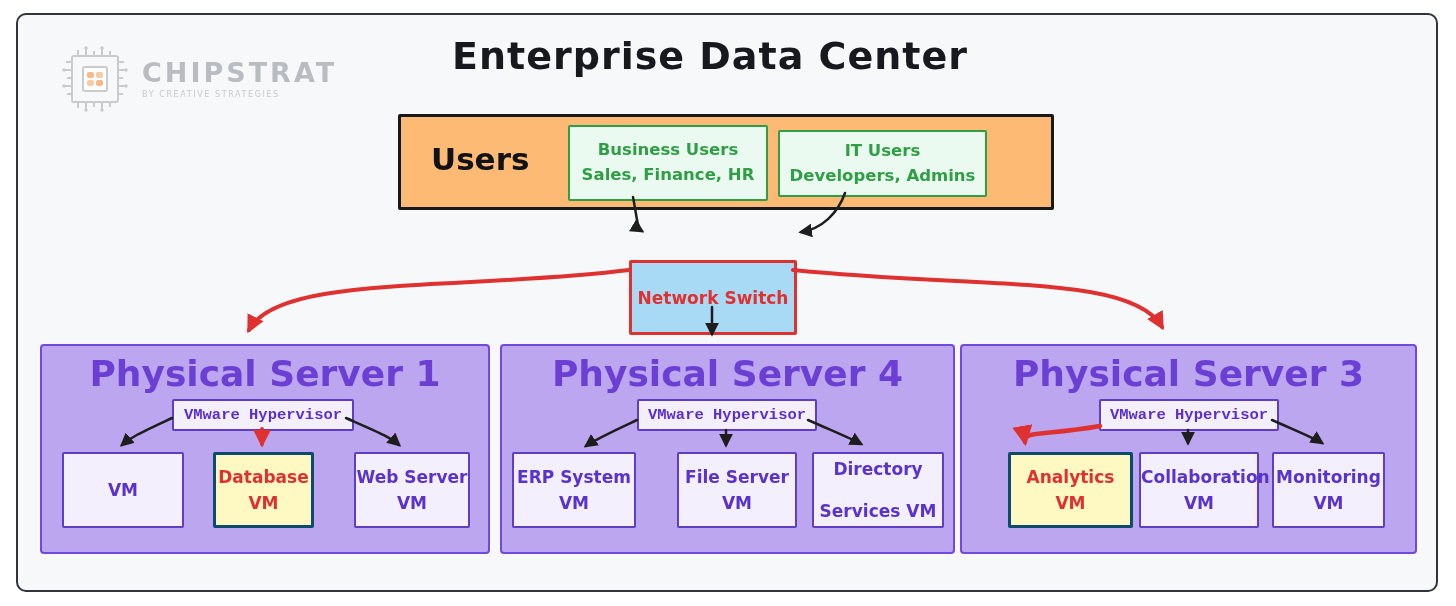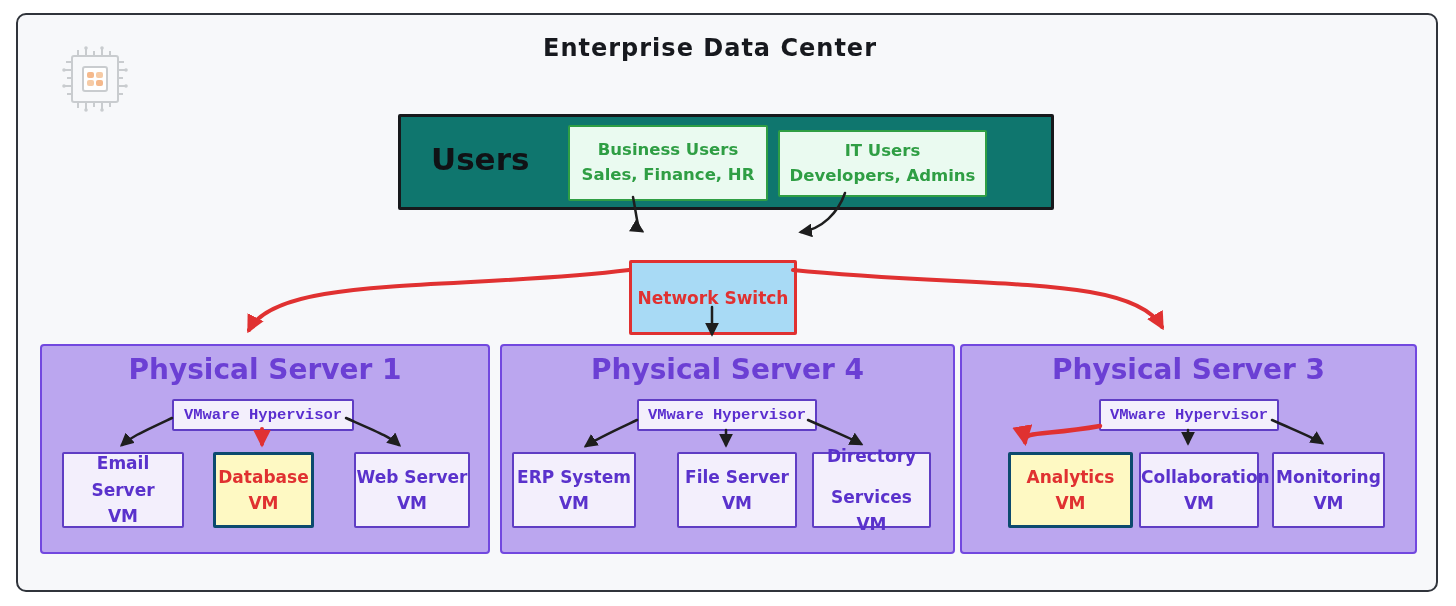--- a/index.html
+++ b/index.html
@@ -11,67 +11,67 @@
          background:#f7f8fa;border:2px solid #30343b;border-radius:10px;}
 
   
   .brand{position:absolute;left:62px;top:46px;display:flex;align-items:center;gap:14px;}
   .brand-text{display:flex;flex-direction:column;}
   .brand-name{font-size:27px;font-weight:bold;letter-spacing:3px;color:#b9bdc1;line-height:1;}
   .brand-tagline{font-size:8px;letter-spacing:1.6px;color:#c6cacd;margin-top:4px;}
 
   
   .page-title{position:absolute;left:420px;top:34px;width:580px;text-align:center;
-              font-size:24px;font-weight:bold;color:#17191e;letter-spacing:1px;}
+              font-size:38px;font-weight:bold;color:#17191e;letter-spacing:1px;}
 
   
   .users-panel{position:absolute;left:398px;top:114px;width:650px;height:90px;
-               background:#0f766e;border:3px solid #17191c;border-radius:2px;}
+               background:#fdba74;border:3px solid #17191c;border-radius:2px;}
   .users-label{position:absolute;left:30px;top:24px;font-size:31px;font-weight:bold;color:#101215;}
   .user-group{position:absolute;background:#eafaf0;border:2px solid #2f9e44;border-radius:2px;
               color:#2f9e44;font-size:16.5px;font-weight:bold;text-align:center;
               display:flex;flex-direction:column;justify-content:center;line-height:1.5;}
   .user-group.g0{left:167px;top:8px;width:196px;height:72px;}
   .user-group.g1{left:377px;top:13px;width:205px;height:63px;}
 
   
   .switch-box{position:absolute;left:629px;top:236px;width:162px;height:69px;
               background:#a8daf5;border:3px solid #e03131;border-radius:2px;
               display:flex;align-items:center;justify-content:center;
               color:#e03131;font-size:17px;font-weight:bold;margin-top:24px;}
 
   
   .server{position:absolute;top:344px;height:206px;background:#bba6ef;
           border:2.5px solid #7248df;border-radius:4px;}
   .server.s0{left:40px;width:446px;}
   .server.s1{left:500px;width:451px;}
   .server.s2{left:960px;width:453px;}
   .server-title{position:absolute;top:7px;left:0;width:100%;text-align:center;
-                font-size:28px;font-weight:bold;color:#6b3fd4;}
+                font-size:36px;font-weight:bold;color:#6b3fd4;}
   .hypervisor{position:absolute;top:53px;height:28px;background:#f3effc;
               border:2px solid #5f3dc4;border-radius:2px;
               display:flex;align-items:center;justify-content:center;
               color:#5a2ecf;font-size:15.5px;font-weight:bold;font-family:Liberation Mono, monospace;}
   .s0 .hypervisor{left:130px;width:178px;}
   .s1 .hypervisor{left:135px;width:176px;}
   .s2 .hypervisor{left:137px;width:176px;}
 
   .vm{position:absolute;top:106px;height:76px;background:#f3effc;
       border:2px solid #5f3dc4;border-radius:2px;color:#5a32cc;
       font-size:17px;font-weight:bold;text-align:center;line-height:1.55;
       display:flex;flex-direction:column;justify-content:center;box-sizing:border-box;}
   .vm span{display:block;}
   .vm.red{border:3px solid #0c4a6e;color:#e03131;background:#fef9c3;}
 
   .s0 .vm.v0{left:20px;width:122px;}
   .s0 .vm.v1{left:171px;width:101px;}
   .s0 .vm.v2{left:312px;width:116px;}
   .s1 .vm.v0{left:10px;width:124px;}
   .s1 .vm.v1{left:175px;width:120px;}
-  .s1 .vm.v2{left:310px;width:119px;gap:15px;}
+  .s1 .vm.v2{left:310px;width:132px;gap:15px;}
   .s2 .vm.v0{left:23px;width:125px;margin-left:23px;}
   .s2 .vm.v1{left:177px;width:120px;}
   .s2 .vm.v2{left:310px;width:113px;}
 
   
   .arrows{position:absolute;left:0;top:0;width:1456px;height:606px;pointer-events:none;}
 </style>
 </head>
 <body>
 
@@ -98,20 +98,24 @@
         <circle cx="64" cy="24" r="1.8"></circle>
           <circle cx="64" cy="40" r="1.8"></circle>
       </g>
       <g>
         <rect x="25" y="26" width="7" height="6" rx="2" fill="#f5b98c"></rect>
         <rect x="34" y="26" width="7" height="6" rx="2" fill="#f6cba6"></rect>
         <rect x="25" y="34" width="7" height="6" rx="2" fill="#f6cba6"></rect>
         <rect x="34" y="34" width="7" height="6" rx="2" fill="#f5b98c"></rect>
       </g>
     </svg>
+    <div class="brand-text">
+      <span class="brand-name">CHIPSTRAT</span>
+      <span class="brand-tagline">BY CREATIVE STRATEGIES</span>
+    </div>
   </div>
 
   <div class="page-title">Enterprise Data Center</div>
 
   <div class="users-panel">
     <div class="users-label">Users</div>
     <div class="user-group g0">
       <span>Business Users</span>
       <span>Sales, Finance, HR</span>
     </div>
@@ -122,21 +126,20 @@
   </div>
 
   <div class="switch-box">
     <span>Network Switch</span>
   </div>
 
   <div class="server s0">
     <div class="server-title">Physical Server 1</div>
     <div class="hypervisor">VMware Hypervisor</div>
     <div class="vm v0">
-      <span>Email Server</span>
       <span>VM</span>
     </div>
     <div class="vm v1 red">
       <span>Database</span>
       <span>VM</span>
     </div>
     <div class="vm v2">
       <span>Web Server</span>
       <span>VM</span>
     </div>

